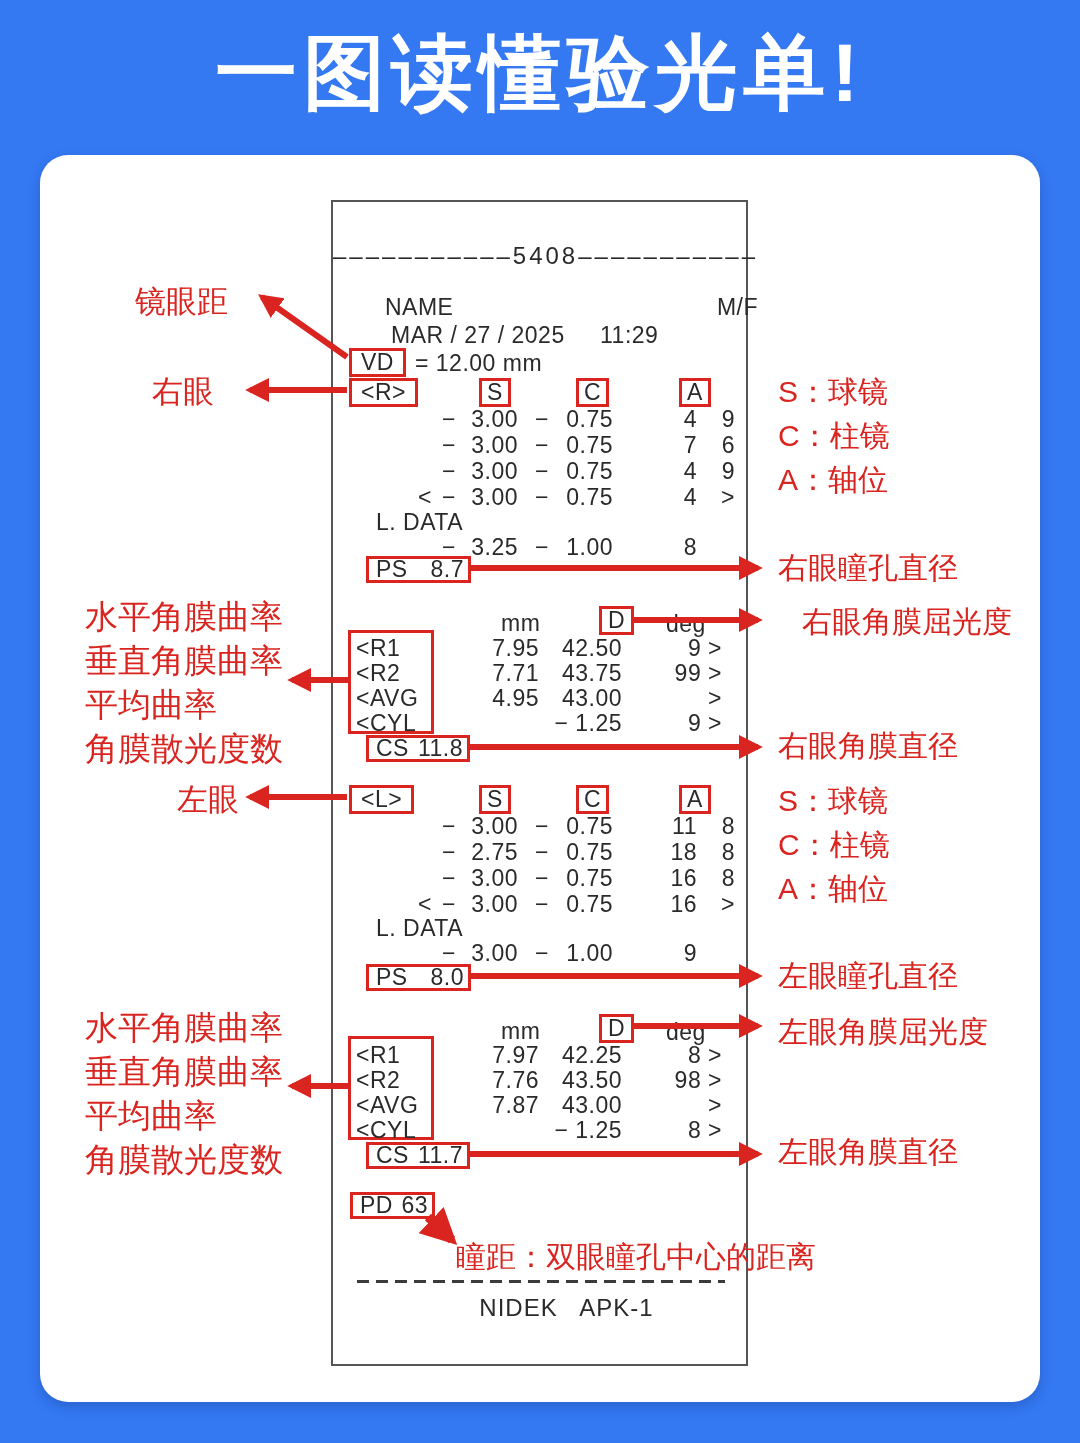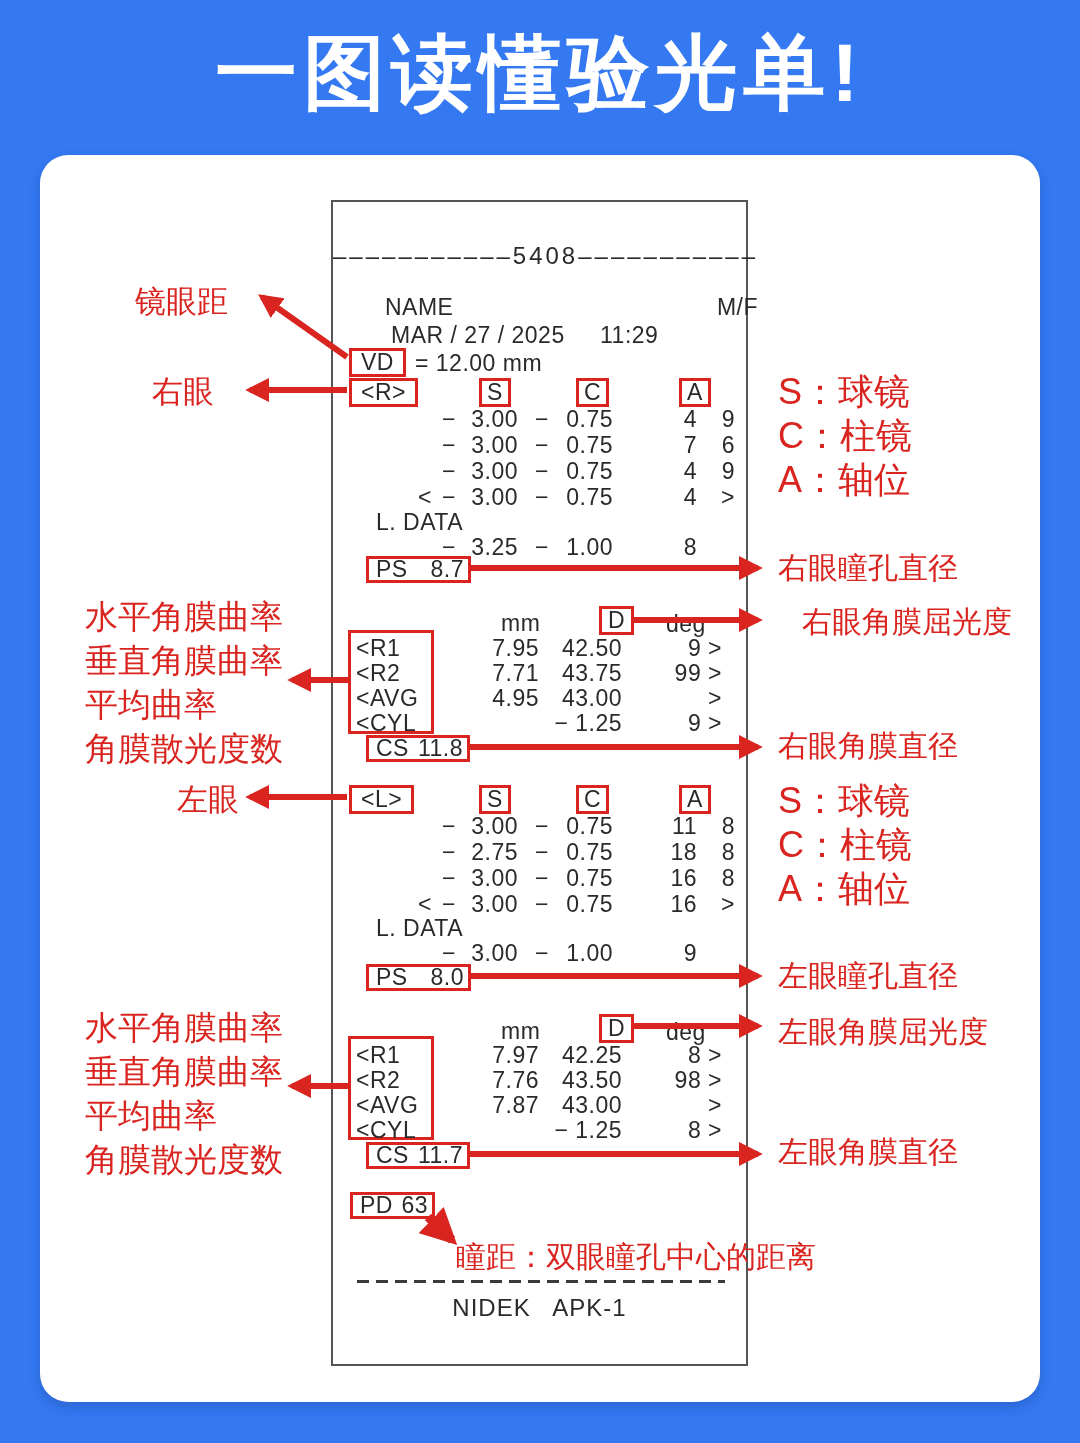--- a/index.html
+++ b/index.html
@@ -46,28 +46,28 @@
   .kh .u-d{position:absolute;left:266px;top:0;padding:0 6px;}
   .kh .u-deg{position:absolute;left:333px;top:5px;}
   .k-row{display:flex;height:25px;line-height:25px;padding-left:23px;}
   .kl{width:80px;}
   .km{width:103px;text-align:right;}
   .kd{width:83px;text-align:right;}
   .kg{width:100px;text-align:right;white-space:pre;}
   .label-box{position:absolute;left:15px;width:86px;height:104px;border:3px solid var(--red);}
   .bdash{position:absolute;top:1078px;left:24px;width:368px;height:3px;
          background:repeating-linear-gradient(90deg,#3a3a3a 0 12px,transparent 12px 19px);}
-  .brand{top:1092px;text-align:center;font-size:24px;white-space:pre;letter-spacing:1px;}
+  .brand{top:1092px;text-align:center;font-size:24px;white-space:pre;letter-spacing:1px;margin-left:27px;}
   .arrows{position:absolute;left:0;top:0;width:1080px;height:1443px;pointer-events:none;}
   .ann{position:absolute;color:var(--red);font-weight:400;font-size:31px;white-space:nowrap;}
   .ann-sm{font-size:30px;}
   .ann-list{line-height:44px;}
   .ann-list .ann-line{font-size:33px;}
   .sca-list{line-height:44px;}
-  .sca-list .ann-line{font-size:36px;}
+  .sca-list .ann-line{font-size:30px;}
 </style>
 </head>
 <body>
 
 <div class="page">
 
   <div class="title">一图读懂验光单!</div>
 
   <div class="card"></div>
 

